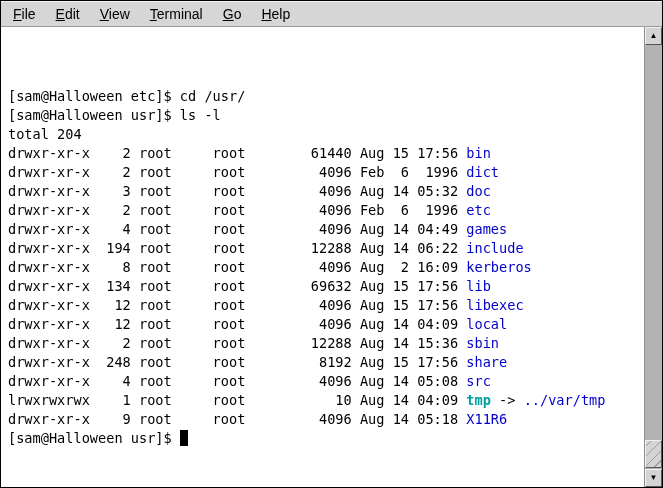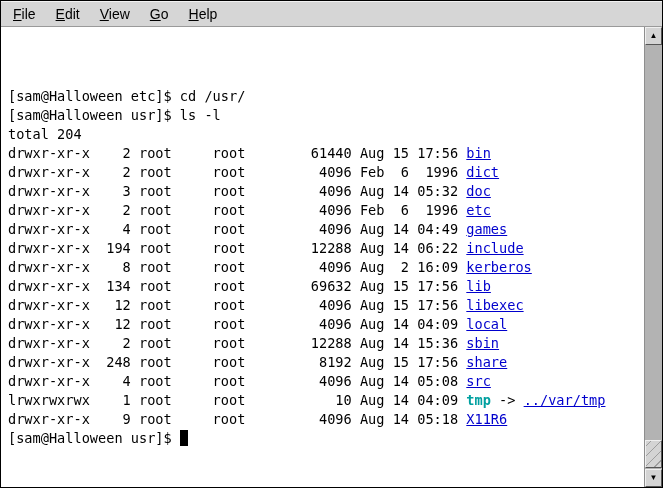--- a/index.html
+++ b/index.html
@@ -40,21 +40,21 @@
     color: var(--text-color, #000);
     font-family: "DejaVu Sans Mono", "Liberation Mono", monospace;
     font-size: 13.6px;
     line-height: 19px;
     padding: 3px 0 0 7px;
     white-space: pre;
     overflow: hidden;
     border-radius: 19px;
   }
   .term-line { white-space: pre; }
-  .fname-dir     { color: var(--dir-color, #0000cd); text-decoration: underline; }
+  .fname-dir     { color: var(--dir-color, #0000cd); }
   .fname-symlink { color: var(--symlink-color, #00a0a0); font-weight: bold; }
   .cursor-block {
     display: inline-block;
     width: 8px; height: 16px;
     background: #000;
     vertical-align: -3px;
   }
 
   
   .scrollbar {
@@ -92,20 +92,21 @@
 </head>
 <body>
 
 <div class="window">
 
   <div class="menubar" id="menubar">
 
   <div class="menu-item"><span class="accel">F</span>ile</div>
       <div class="menu-item"><span class="accel">E</span>dit</div>
       <div class="menu-item"><span class="accel">V</span>iew</div>
+      <div class="menu-item"><span class="accel">T</span>erminal</div>
       <div class="menu-item"><span class="accel">G</span>o</div>
       <div class="menu-item"><span class="accel">H</span>elp</div>
     </div>
 
   <div class="content">
 
     <div class="terminal" id="terminal">
       
     <div class="term-line"><span>[sam@Halloween etc]$ cd /usr/</span></div><div class="term-line"><span>[sam@Halloween usr]$ ls -l</span></div><div class="term-line"><span>total 204</span></div><div class="term-line"><span>drwxr-xr-x    2 root     root        61440 Aug 15 17:56 </span><span class="fname-dir">bin</span></div><div class="term-line"><span>drwxr-xr-x    2 root     root         4096 Feb  6  1996 </span><span class="fname-dir">dict</span></div><div class="term-line"><span>drwxr-xr-x    3 root     root         4096 Aug 14 05:32 </span><span class="fname-dir">doc</span></div><div class="term-line"><span>drwxr-xr-x    2 root     root         4096 Feb  6  1996 </span><span class="fname-dir">etc</span></div><div class="term-line"><span>drwxr-xr-x    4 root     root         4096 Aug 14 04:49 </span><span class="fname-dir">games</span></div><div class="term-line"><span>drwxr-xr-x  194 root     root        12288 Aug 14 06:22 </span><span class="fname-dir">include</span></div><div class="term-line"><span>drwxr-xr-x    8 root     root         4096 Aug  2 16:09 </span><span class="fname-dir">kerberos</span></div><div class="term-line"><span>drwxr-xr-x  134 root     root        69632 Aug 15 17:56 </span><span class="fname-dir">lib</span></div><div class="term-line"><span>drwxr-xr-x   12 root     root         4096 Aug 15 17:56 </span><span class="fname-dir">libexec</span></div><div class="term-line"><span>drwxr-xr-x   12 root     root         4096 Aug 14 04:09 </span><span class="fname-dir">local</span></div><div class="term-line"><span>drwxr-xr-x    2 root     root        12288 Aug 14 15:36 </span><span class="fname-dir">sbin</span></div><div class="term-line"><span>drwxr-xr-x  248 root     root         8192 Aug 15 17:56 </span><span class="fname-dir">share</span></div><div class="term-line"><span>drwxr-xr-x    4 root     root         4096 Aug 14 05:08 </span><span class="fname-dir">src</span></div><div class="term-line"><span>lrwxrwxrwx    1 root     root           10 Aug 14 04:09 </span><span class="fname-symlink">tmp</span><span> -&gt; </span><span class="fname-dir">../var/tmp</span></div><div class="term-line"><span>drwxr-xr-x    9 root     root         4096 Aug 14 05:18 </span><span class="fname-dir">X11R6</span></div><div class="term-line"><span>[sam@Halloween usr]$ </span><span class="cursor-block"></span></div></div>
 

